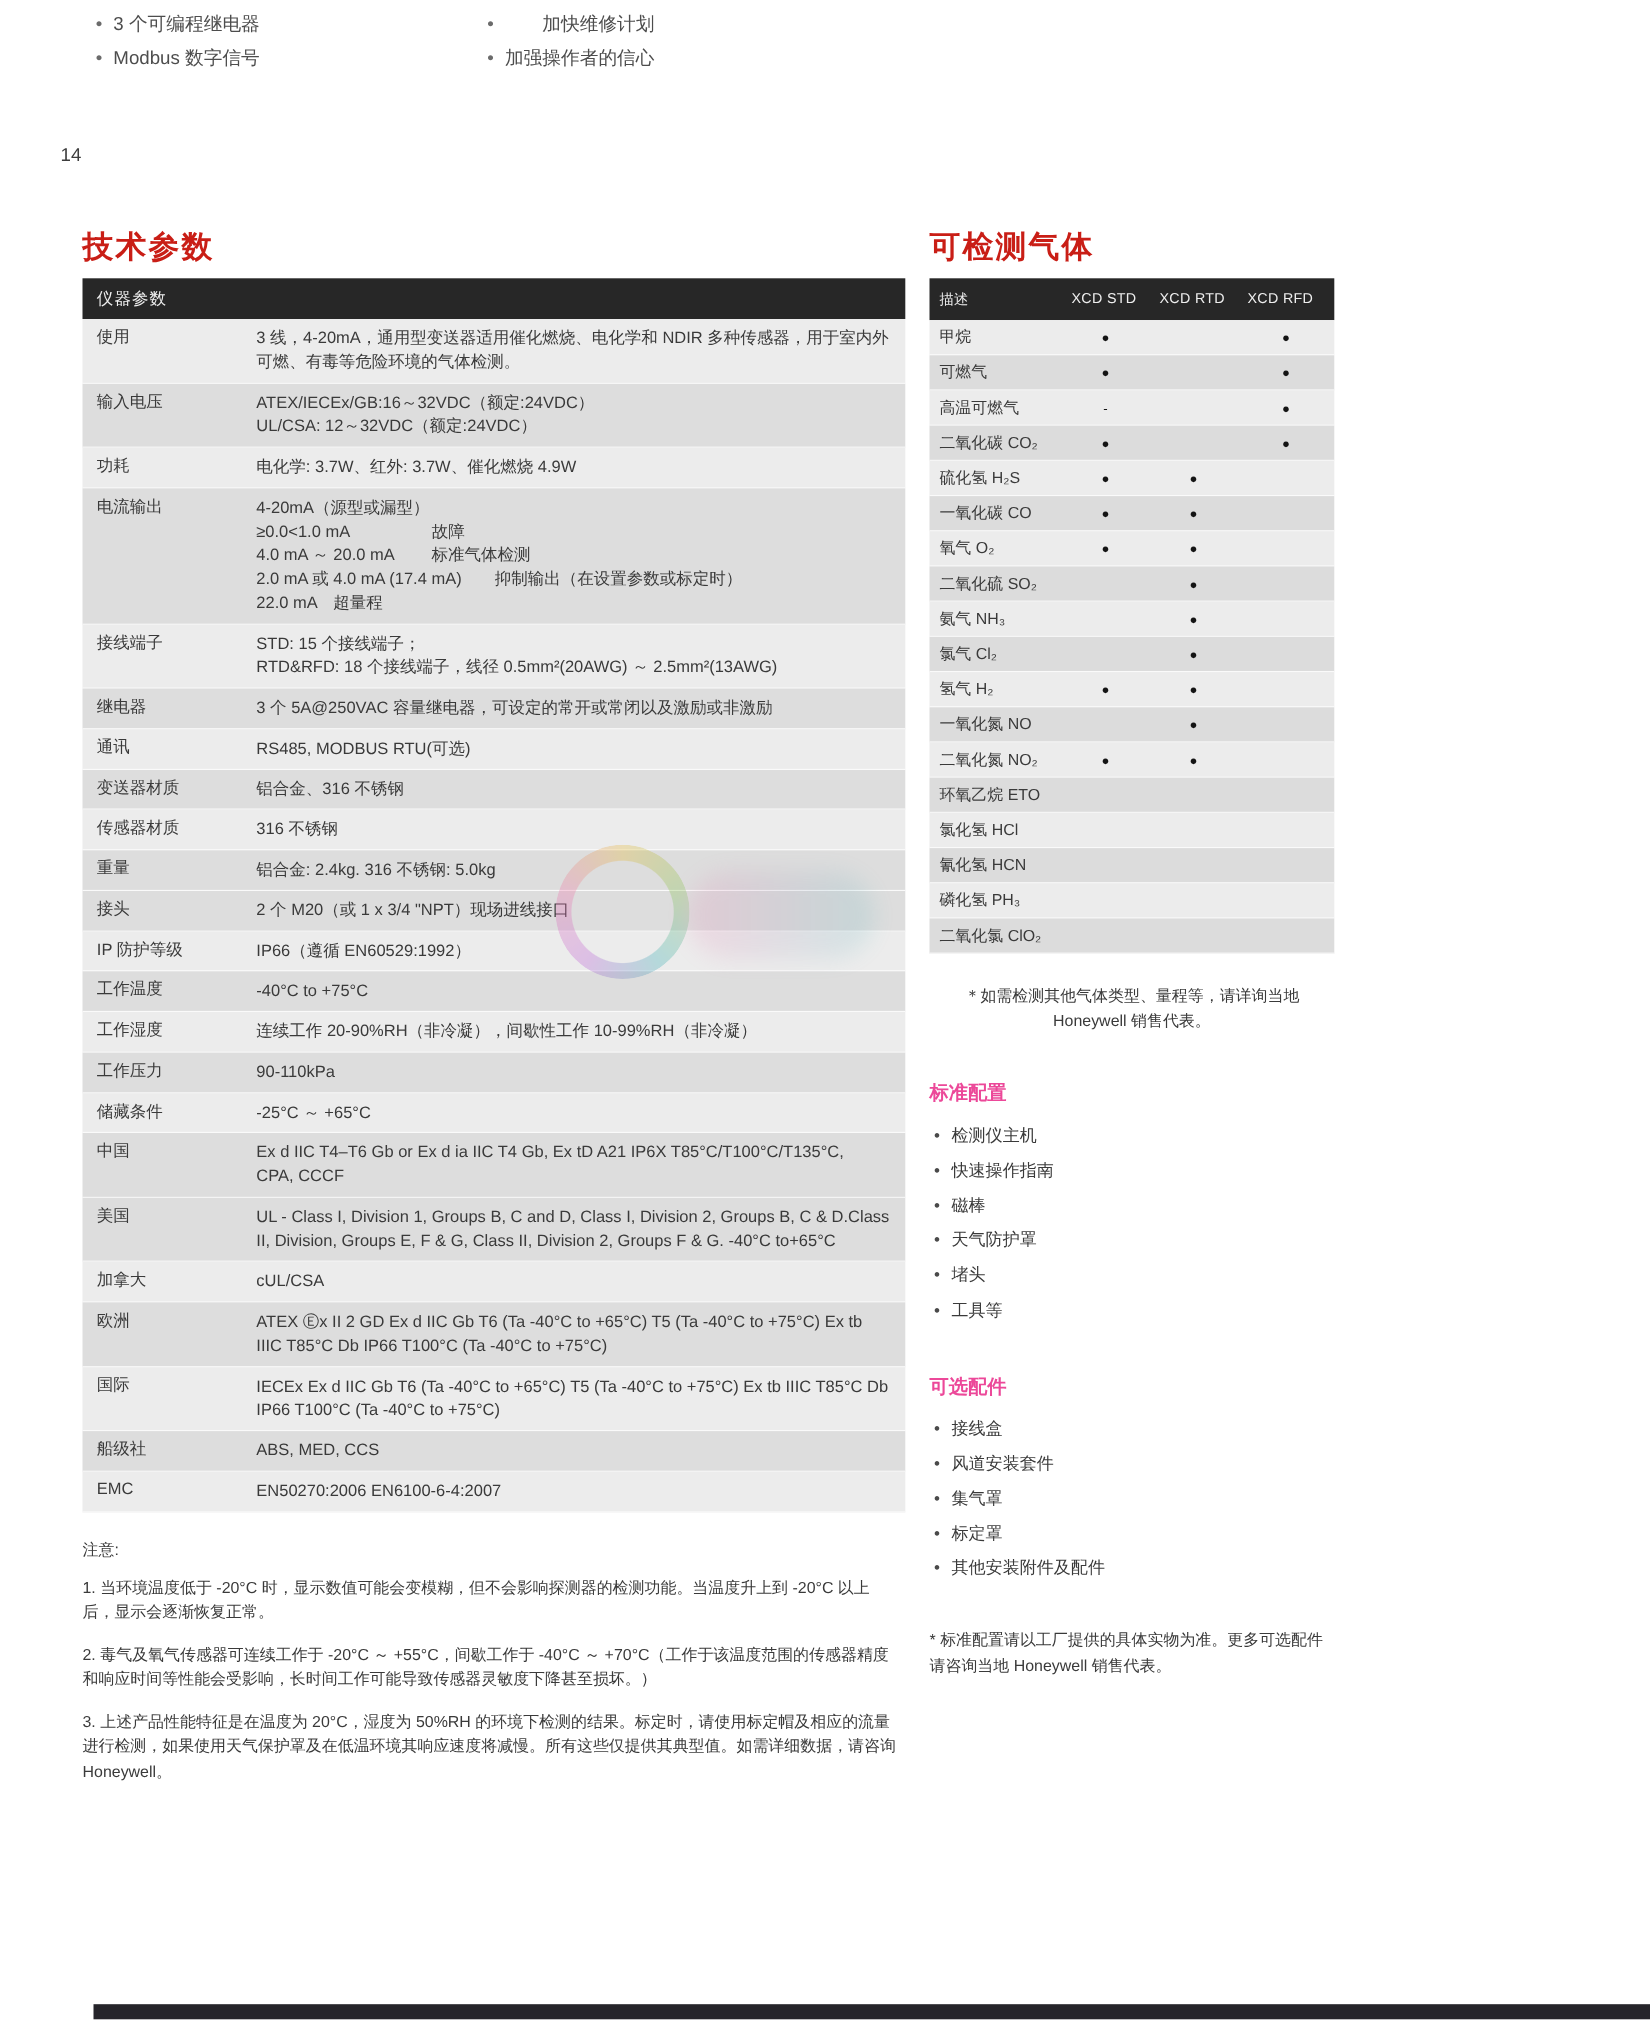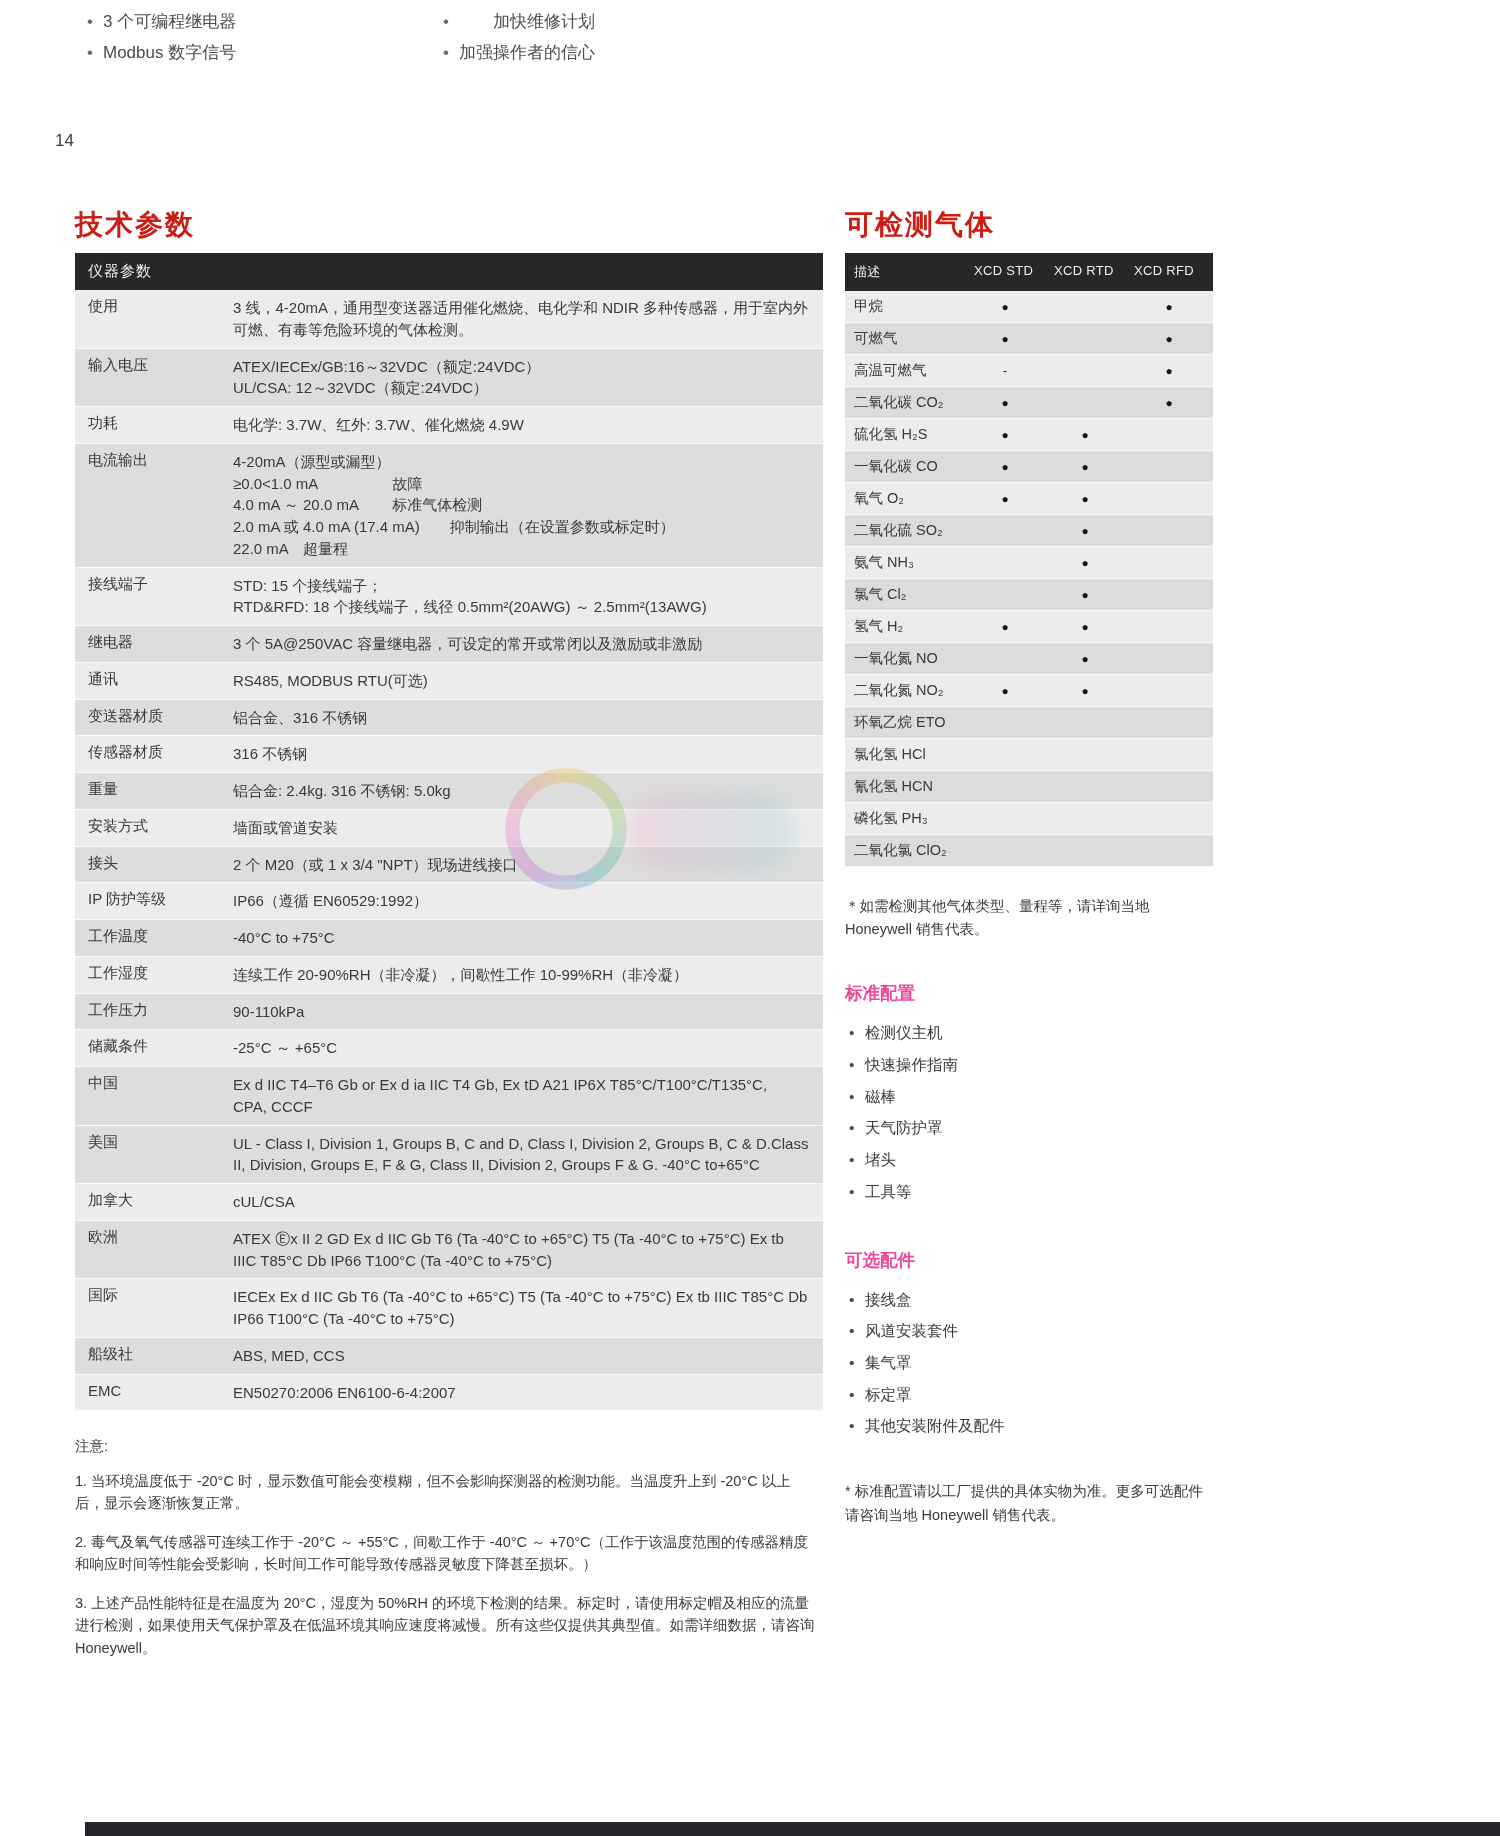--- a/index.html
+++ b/index.html
@@ -40,21 +40,21 @@
   
   .right-col { position:absolute; left:845px; top:206px; width:368px; }
 
   .gas-header { display:grid; grid-template-columns:120px 80px 80px 88px; background:#272727; color:#eeeeee; font-size:13px; }
   .gas-header > div { padding:10px 0 10px 9px; letter-spacing:0.3px; }
   .gas-row { display:grid; grid-template-columns:120px 80px 80px 88px; align-items:center; height:31px; background:#ececec; border-bottom:1px solid #fafafa; }
   .gas-row.alt { background:#dcdcdc; }
   .gas-name { padding-left:9px; font-size:14.5px; color:#3a3a3a; }
   .gas-mark { text-align:center; font-size:12px; color:#141414; }
 
-  .gas-footnote { margin:28px 0 0 0; font-size:14.5px; line-height:1.6; color:#3a3a3a; }
+  .gas-footnote { margin:28px 0 0 0; font-size:14.5px; line-height:1.6; color:#3a3a3a;text-align:center; }
 
   .config-section { margin-top:40px; }
   .config-title { margin:0 0 12px 0; font-size:17.5px; font-weight:700; color:#ec4899; }
   .config-list { list-style:none; margin:0; padding:0; }
   .config-list li { font-size:15.5px; color:#3a3a3a; line-height:1.4; padding:5px 0 5px 20px; position:relative; }
   .config-list li::before { content:"•"; position:absolute; left:4px; color:#4a4a4a; }
 
   .bottom-note { margin:38px 0 0 0; font-size:14.5px; line-height:1.65; color:#3a3a3a; }
 
   
@@ -135,24 +135,20 @@
             <div class="spec-value">铝合金、316 不锈钢</div>
           </div>
           <div class="spec-row">
             <div class="spec-label">传感器材质</div>
             <div class="spec-value">316 不锈钢</div>
           </div>
           <div class="spec-row alt">
             <div class="spec-label">重量</div>
             <div class="spec-value">铝合金: 2.4kg. 316 不锈钢: 5.0kg</div>
           </div>
-          <div class="spec-row">
-            <div class="spec-label">安装方式</div>
-            <div class="spec-value">墙面或管道安装</div>
-          </div>
           <div class="spec-row alt">
             <div class="spec-label">接头</div>
             <div class="spec-value">2 个 M20（或 1 x 3/4 "NPT）现场进线接口</div>
           </div>
           <div class="spec-row">
             <div class="spec-label">IP 防护等级</div>
             <div class="spec-value">IP66（遵循 EN60529:1992）</div>
           </div>
           <div class="spec-row alt">
             <div class="spec-label">工作温度</div>

